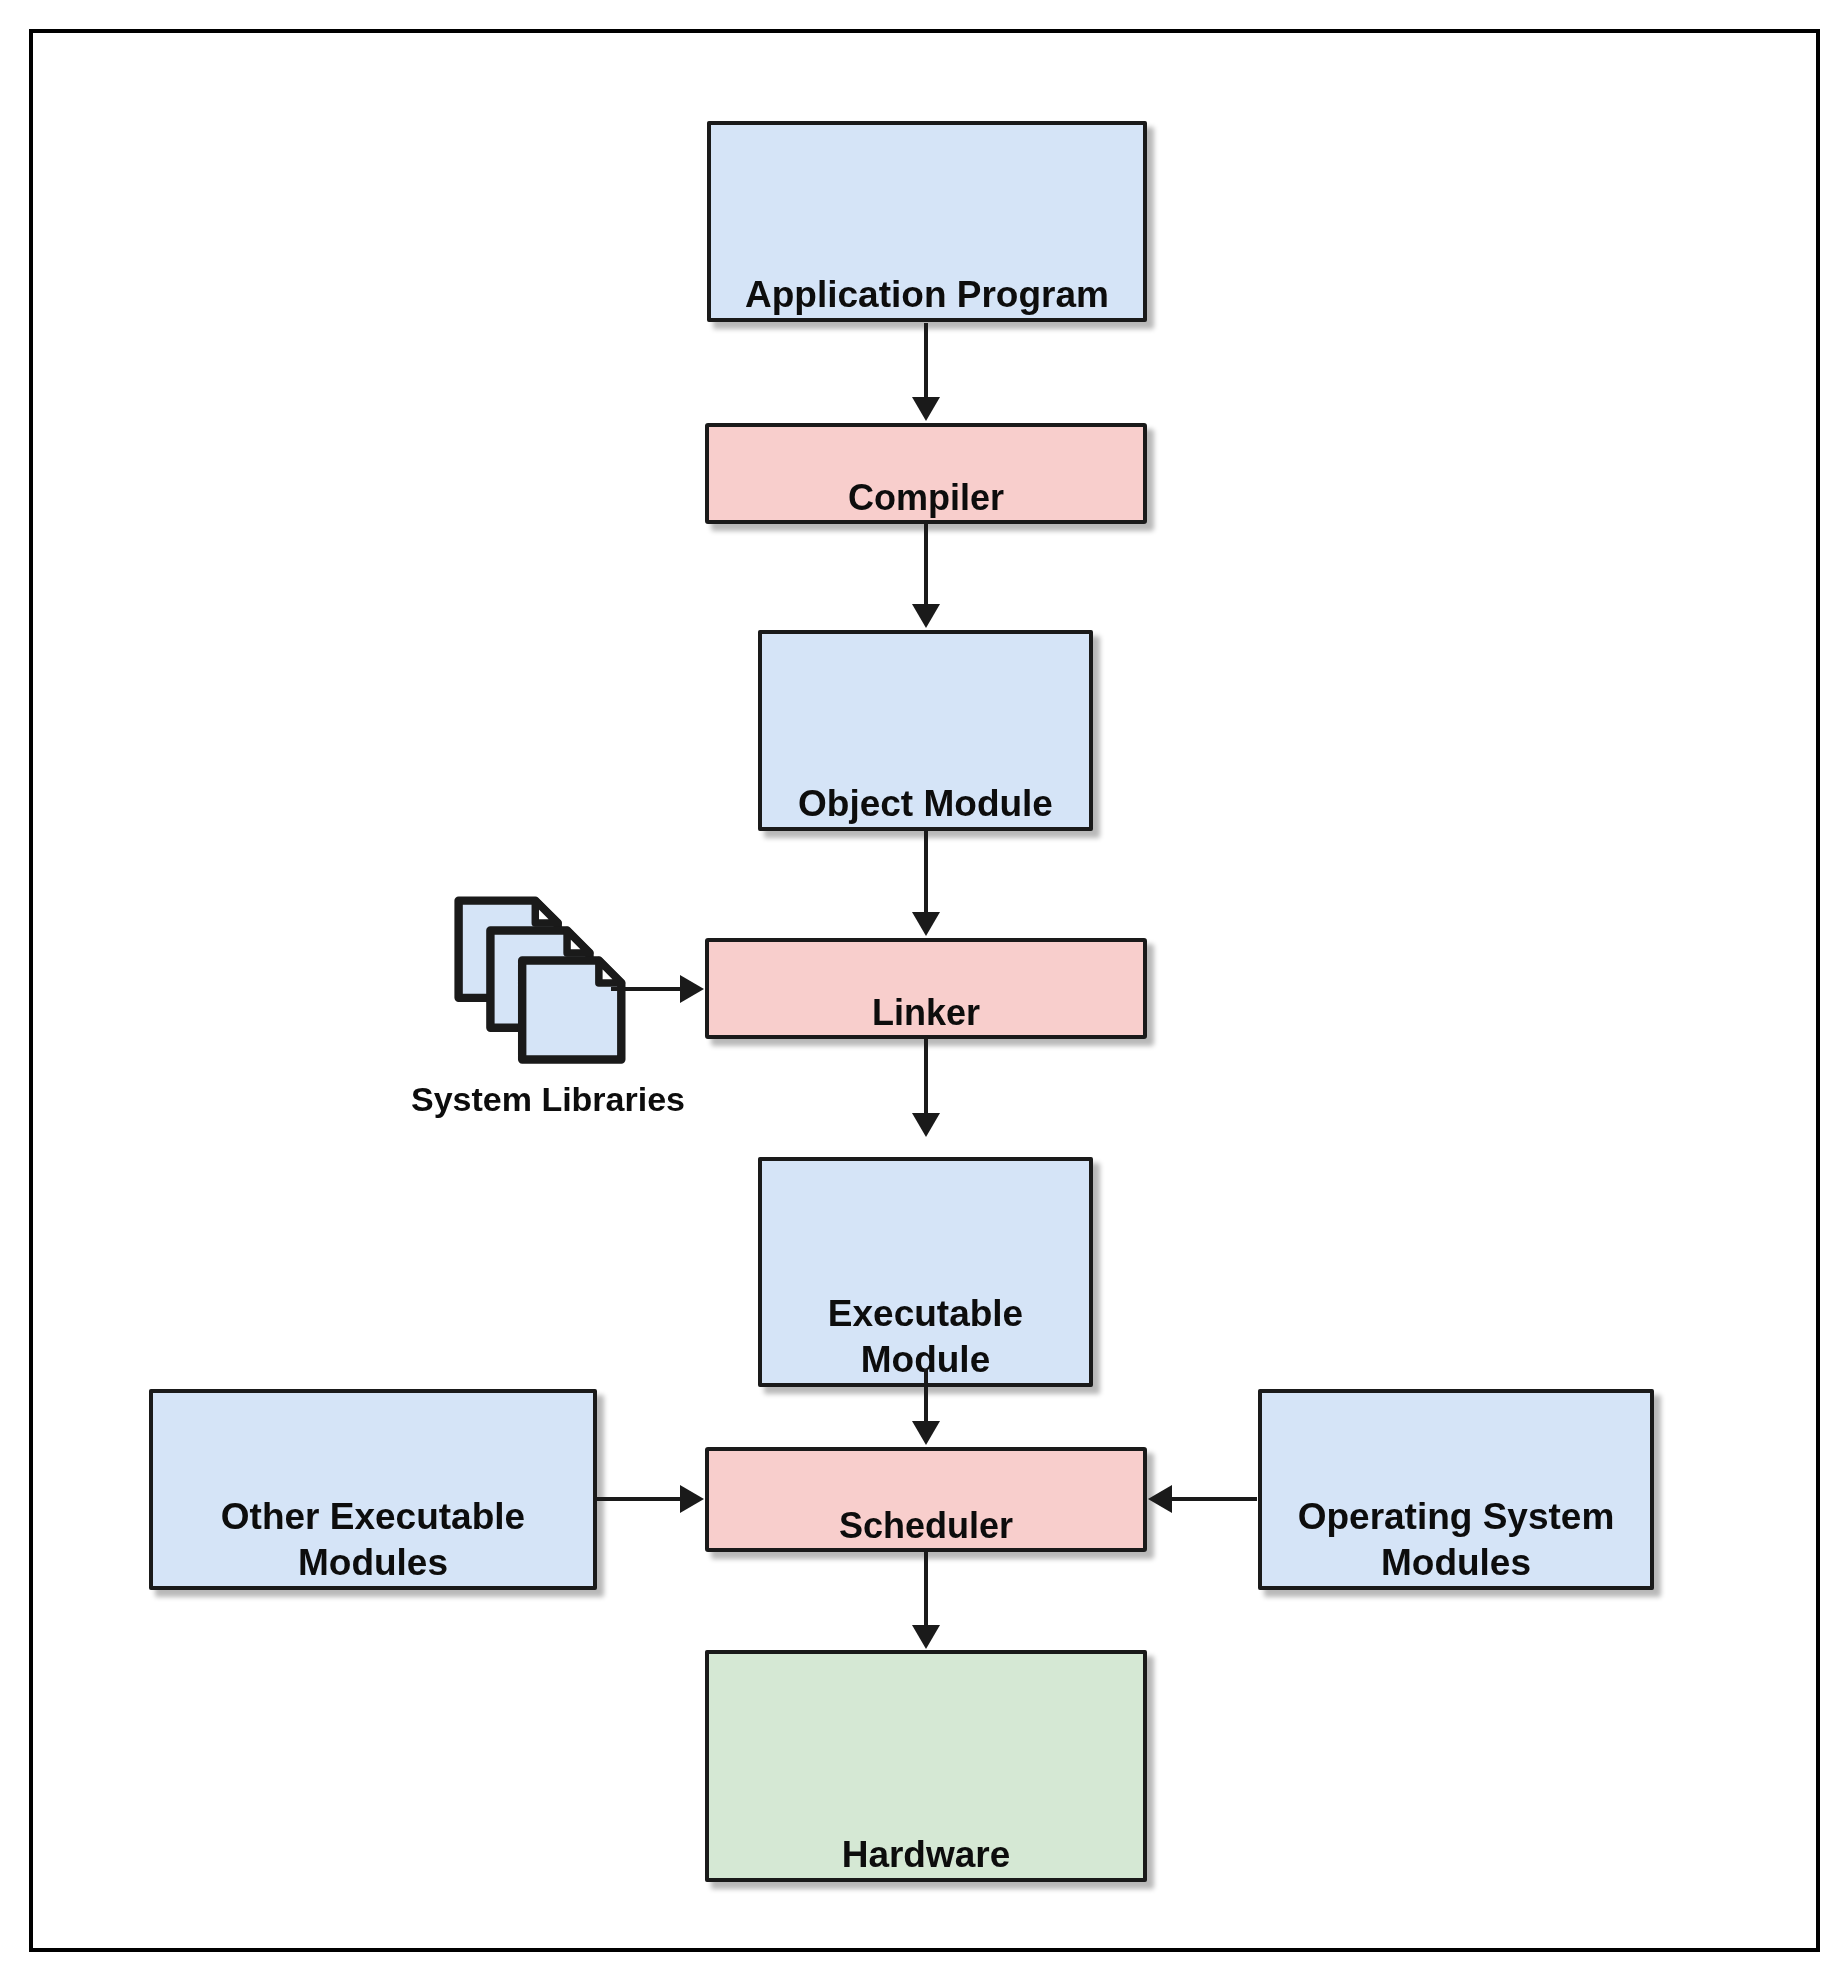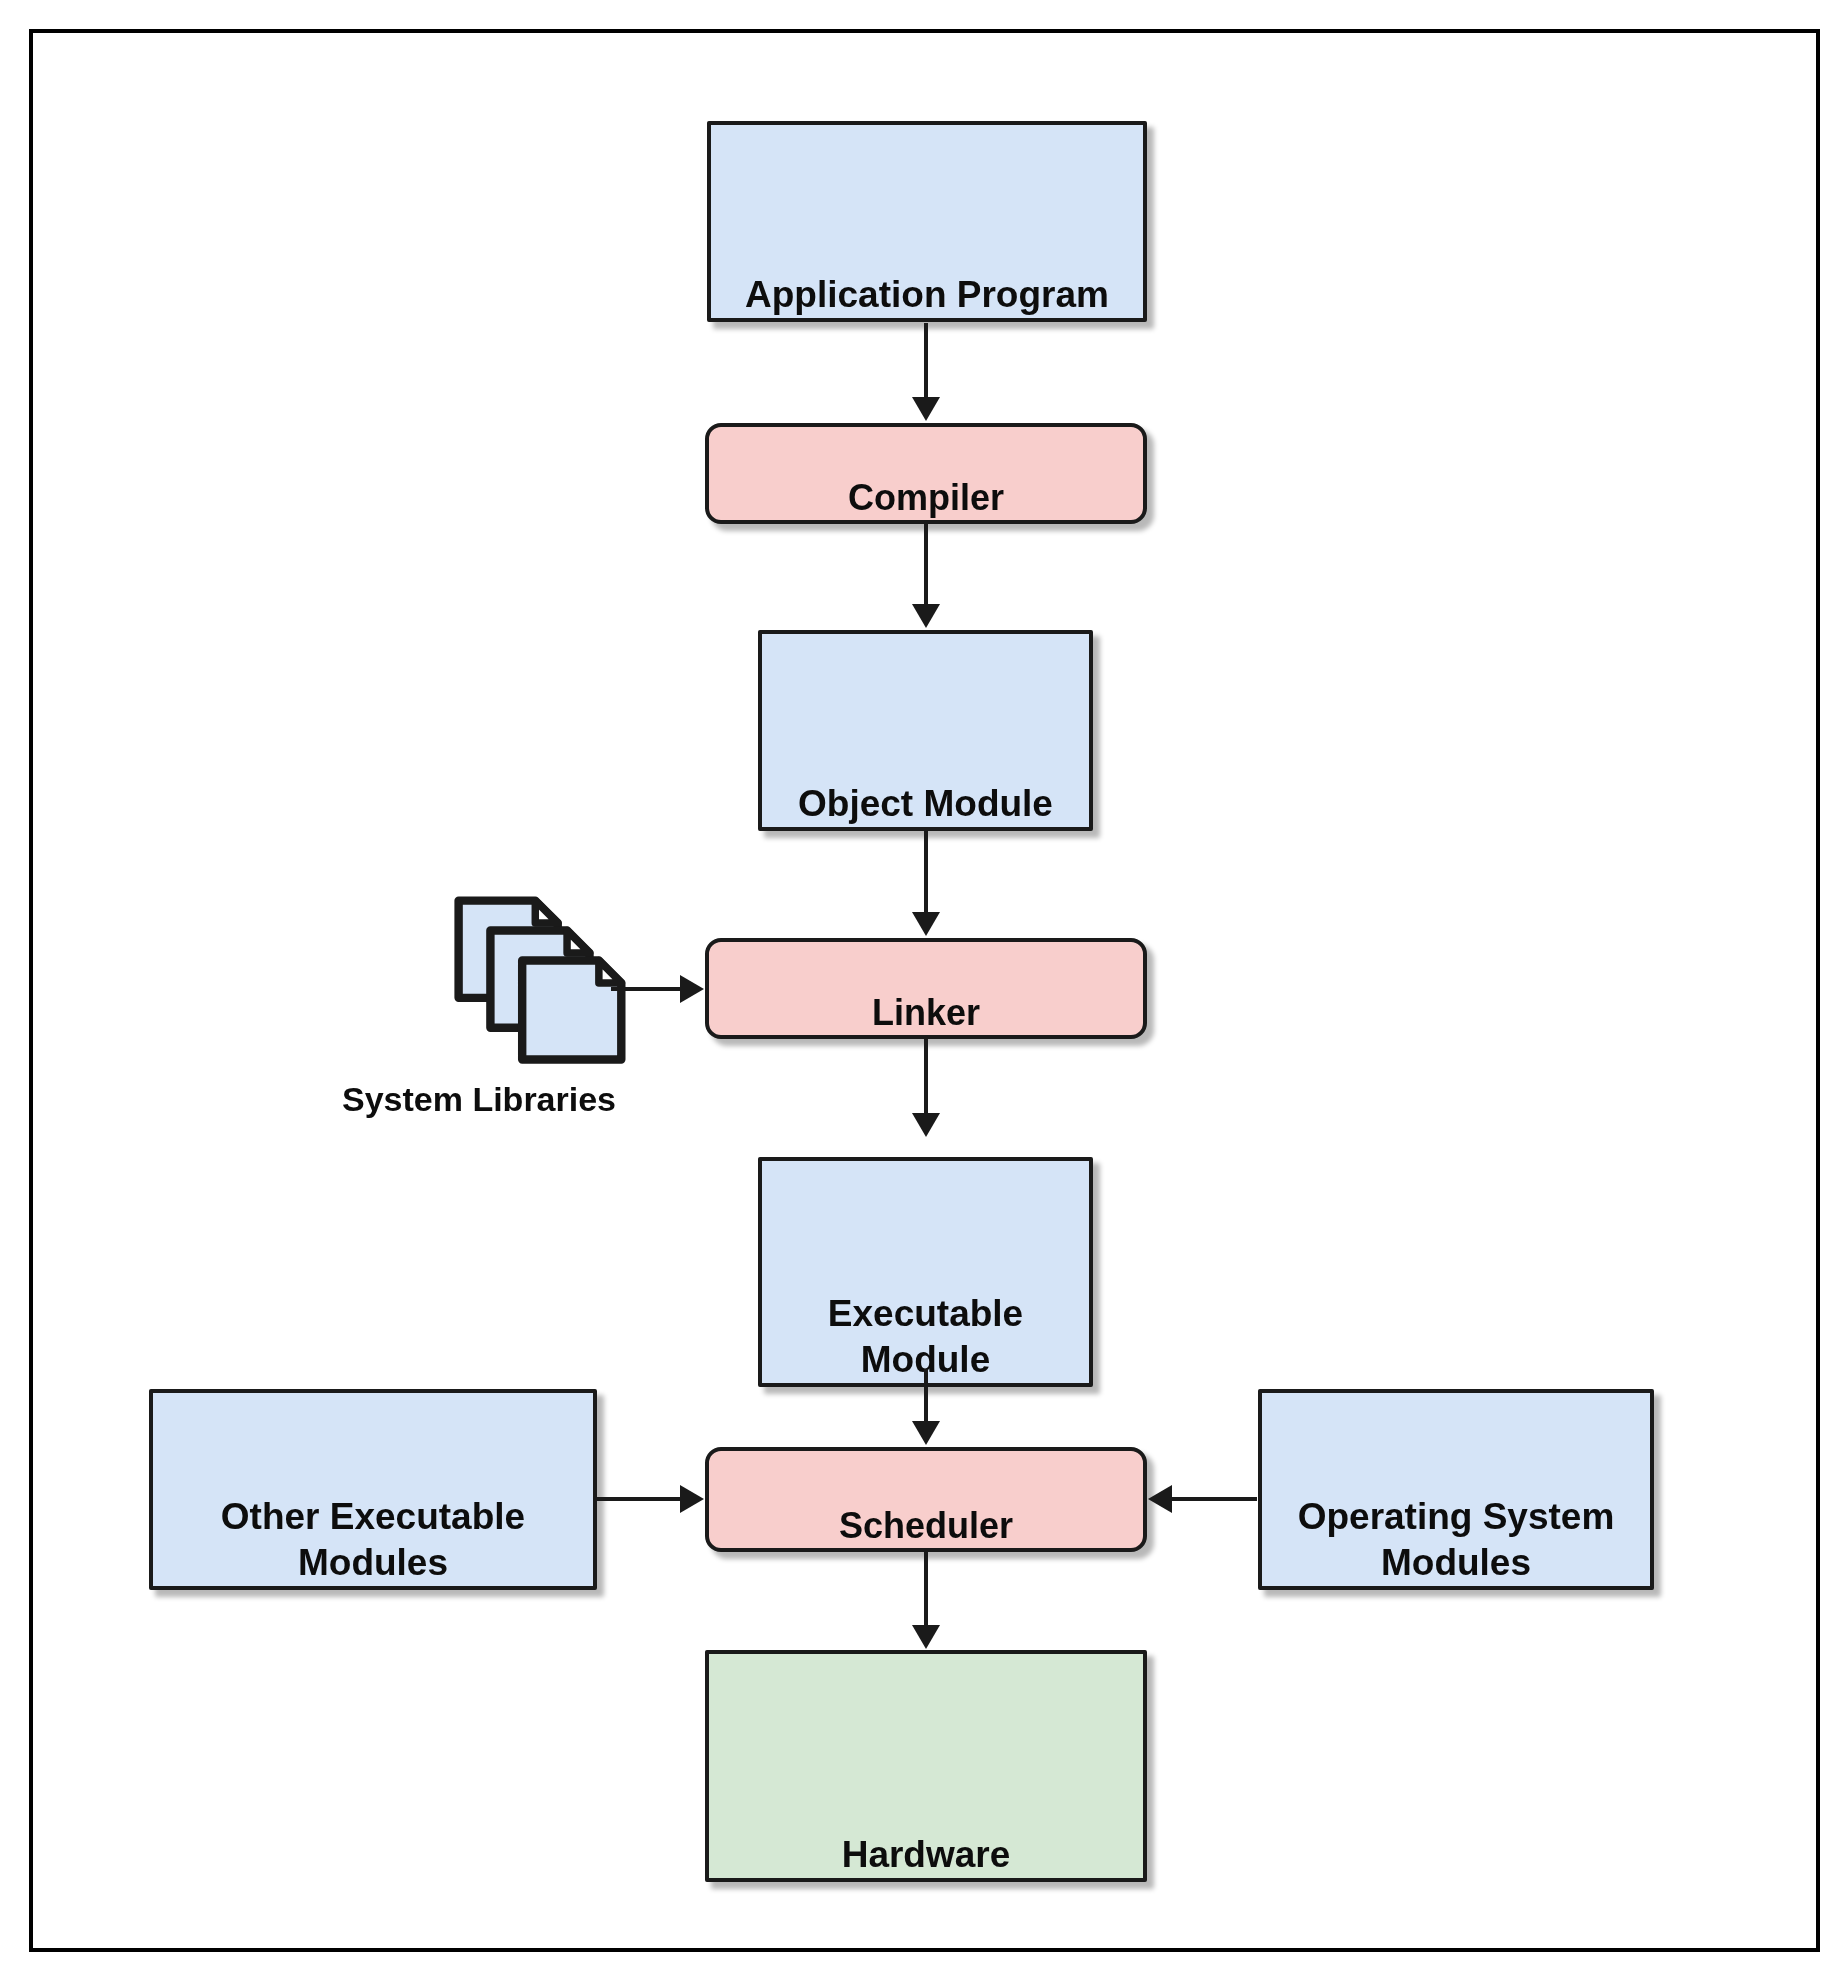--- a/index.html
+++ b/index.html
@@ -36,21 +36,21 @@
     display: flex;
     align-items: flex-end;
     justify-content: center;
     text-align: center;
     color: #0d0d0d;
     font-weight: bold;
     line-height: 1.25;
     box-shadow: 6.6px 6.6px 5.6px rgba(0,0,0,0.28);
   }
   .node.rect { border-radius: 1.9px; }
-  .node.round { border-radius: 16px; }
+  .node.round { border-radius: 3px; }
   .node .lbl { display: block; padding: 0 9.4px; }
 
   
   .vline {
     position: absolute;
     width: 3.7px;
     background: #1a1a1a;
   }
   .hline {
     position: absolute;
@@ -84,21 +84,21 @@
     top: 862px;
     width: 187px;
     height: 173px;
   }
   #sys-lib-stack svg { display: block; }
   #sys-lib-label {
     position: absolute;
     left: 309px;
     top: 1047px;
     width: 412px;
-    text-align: left;
+    text-align: center;
     font-weight: bold;
     color: #0d0d0d;
   }
 </style>
 </head>
 <body>
 
 <div id="canvas">
   <div id="frame">
 

